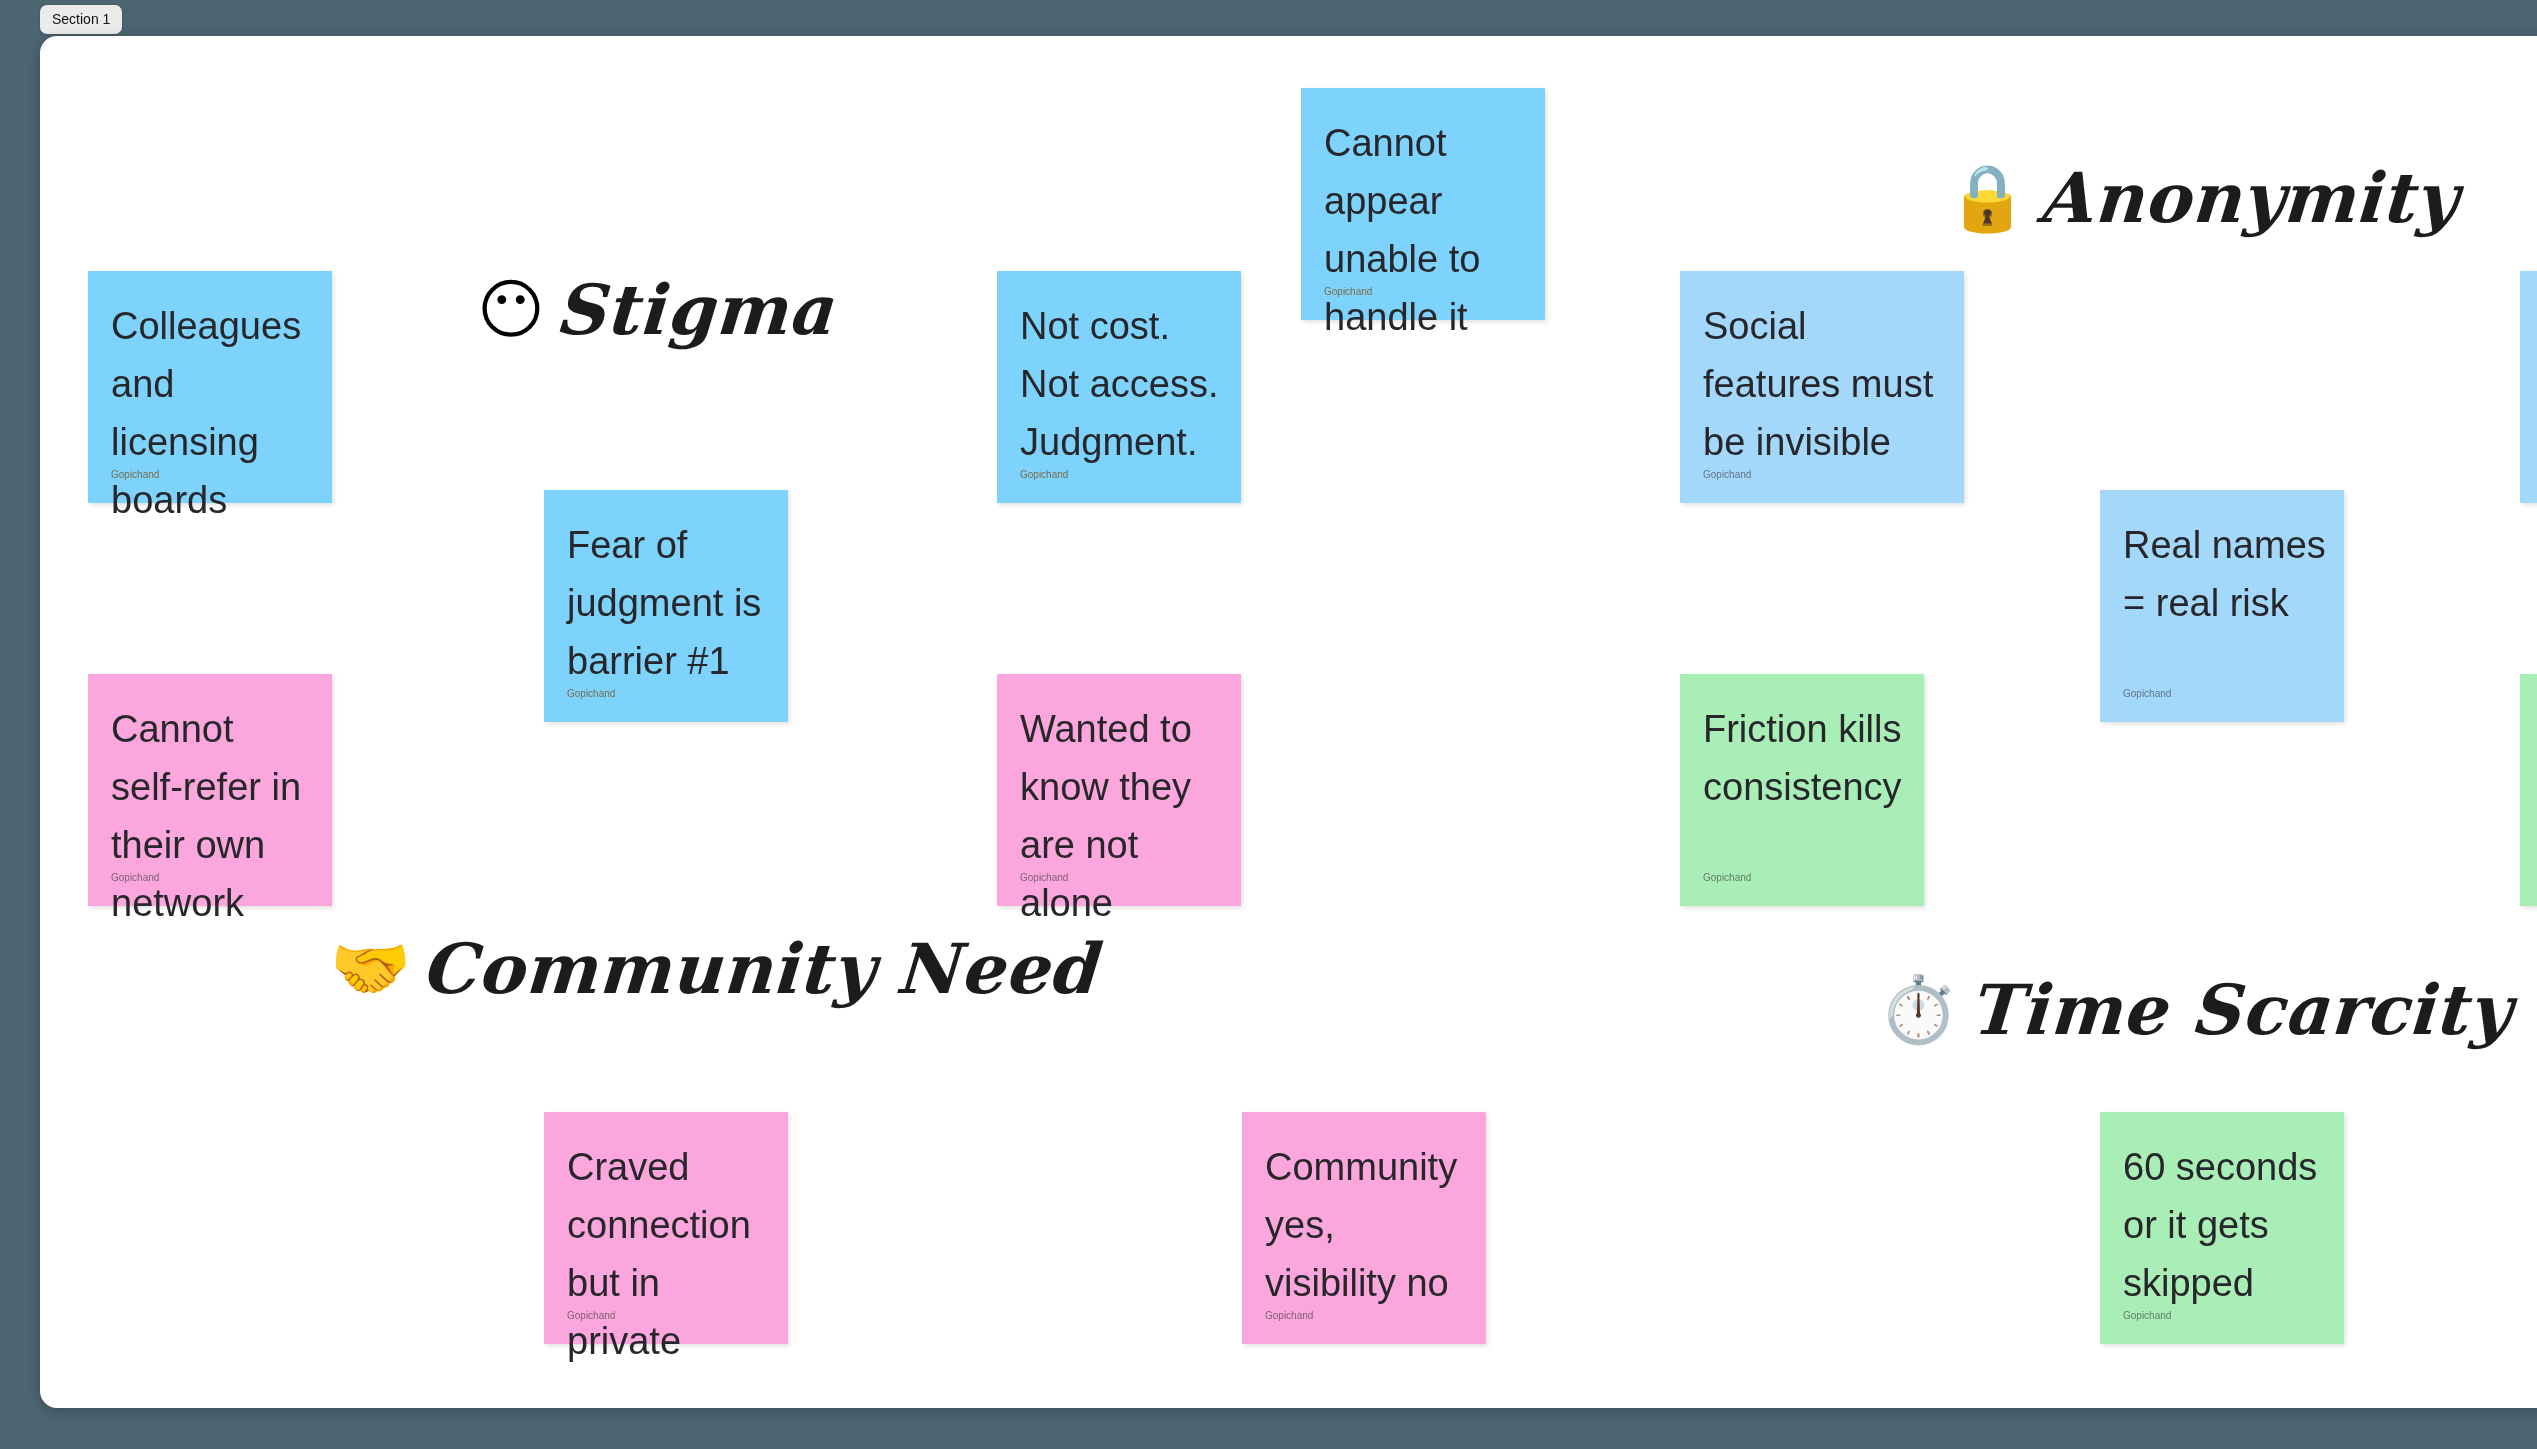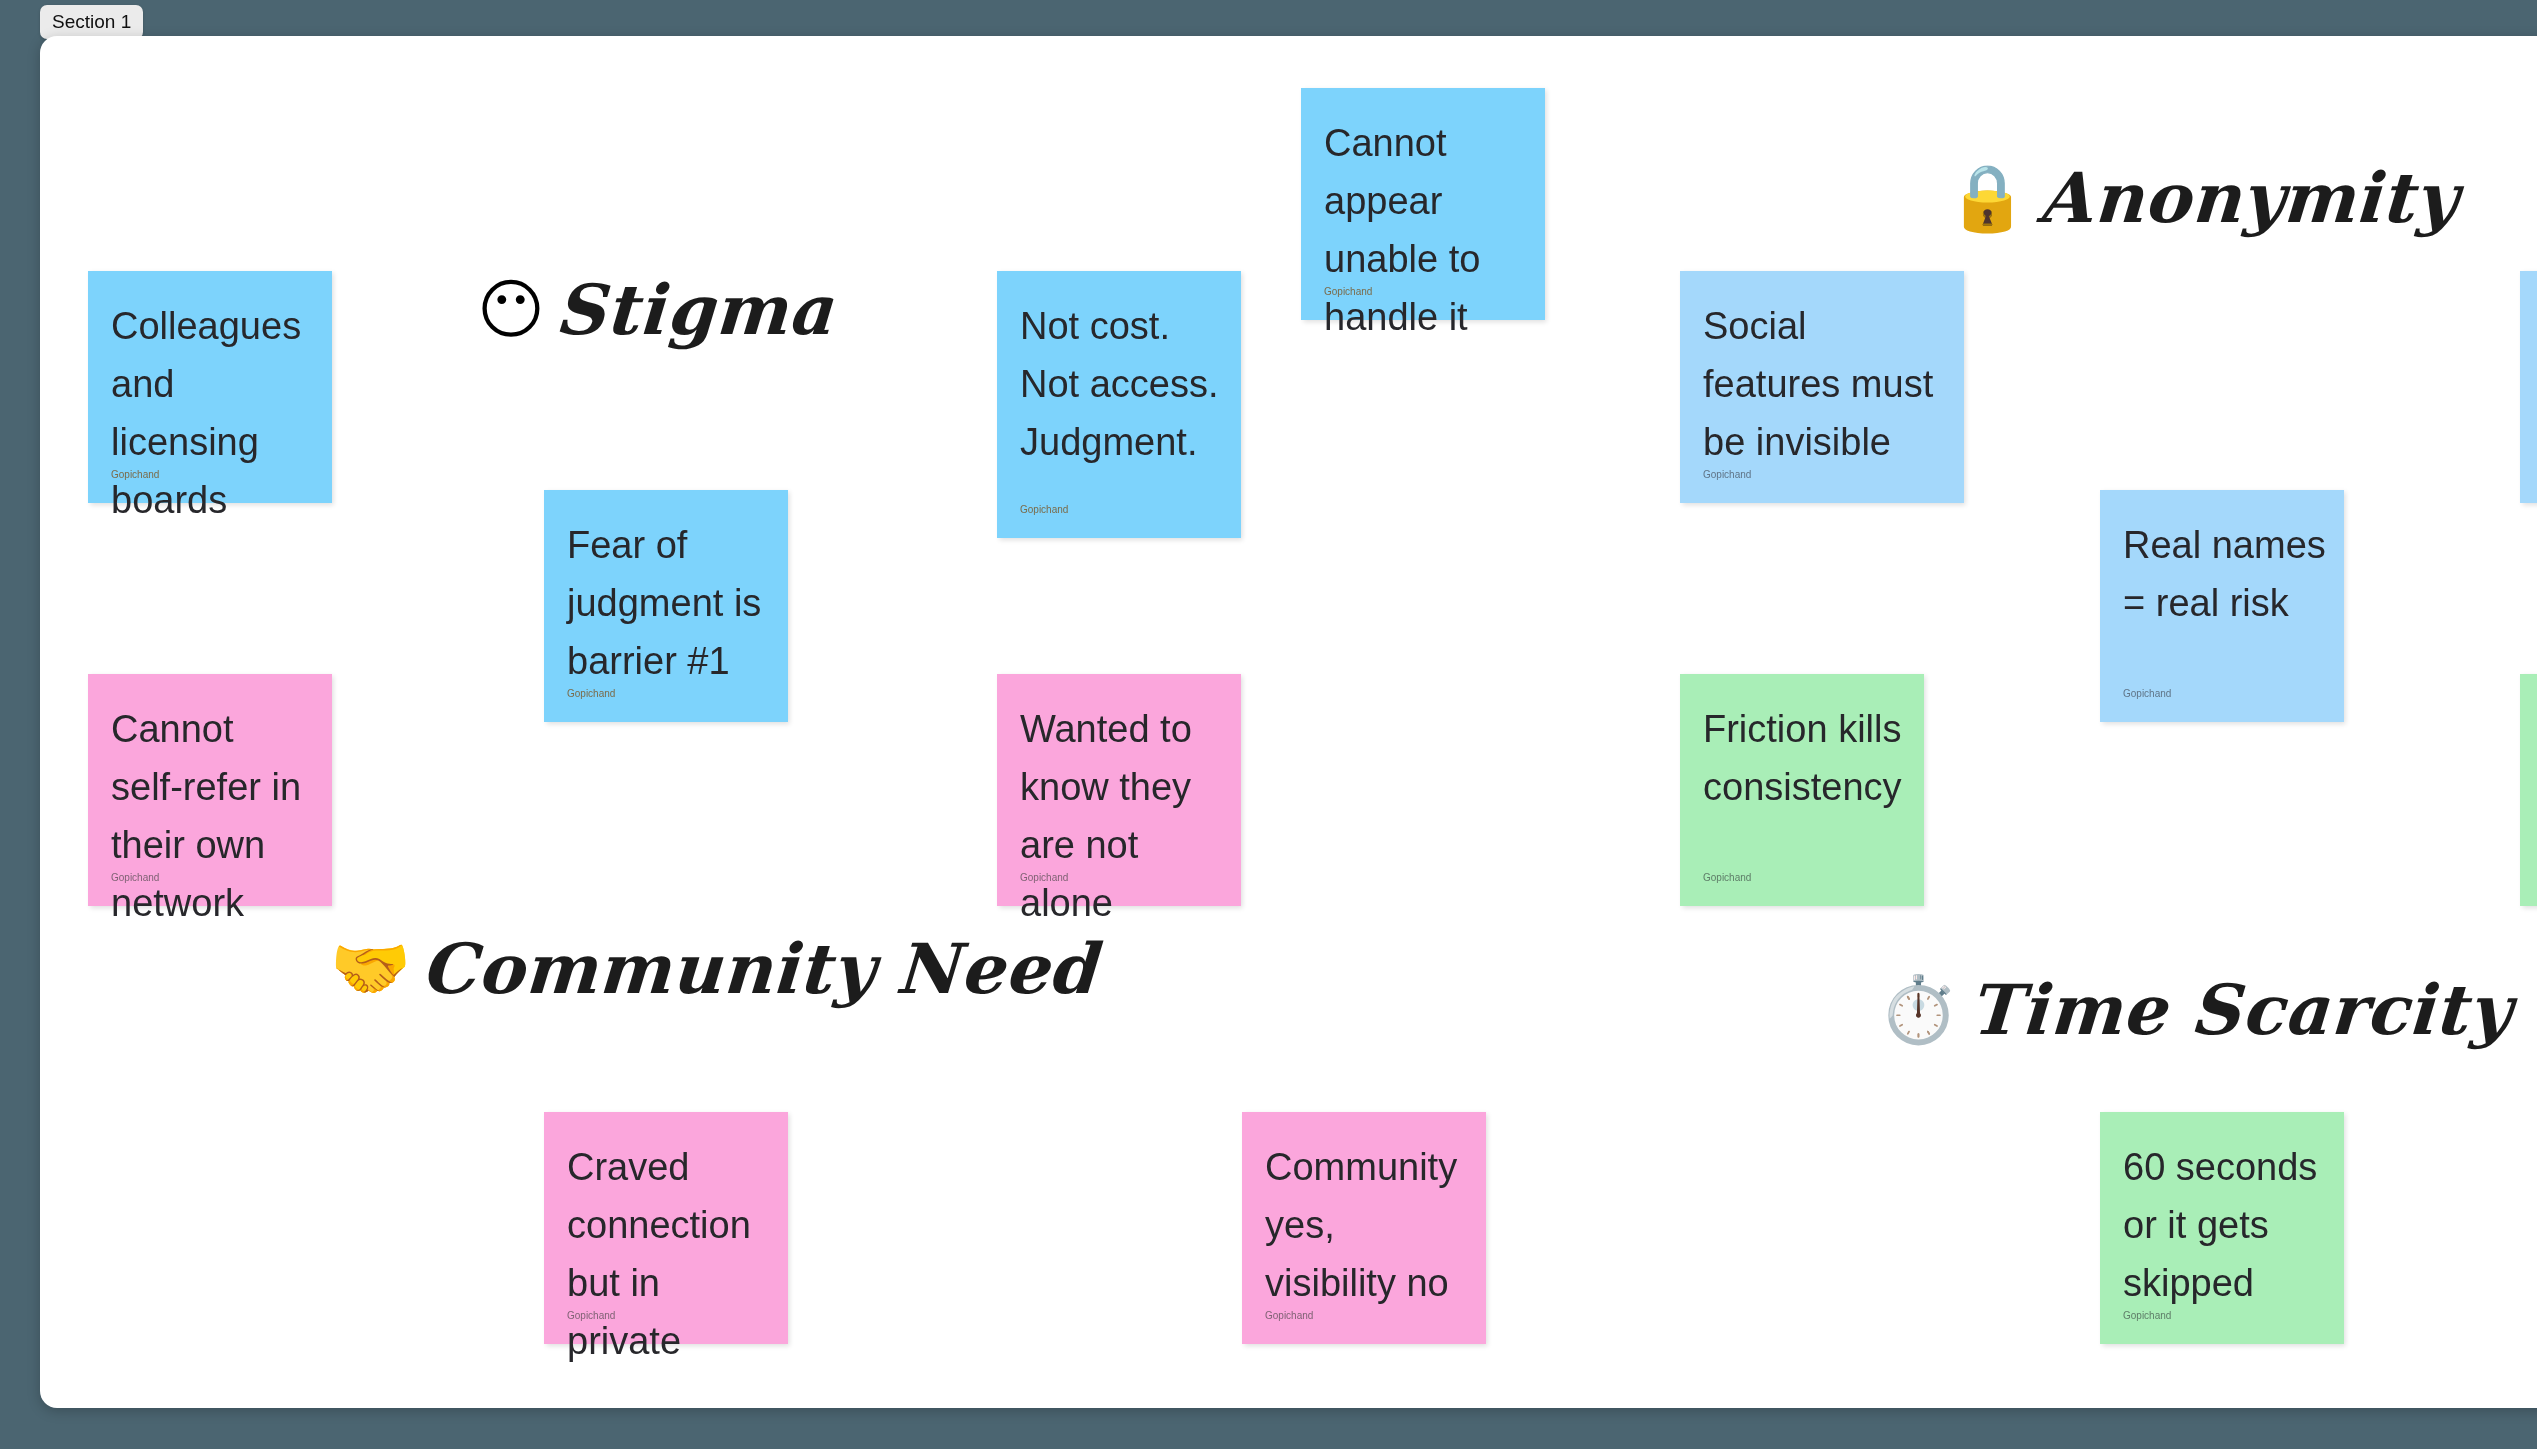--- a/index.html
+++ b/index.html
@@ -8,21 +8,21 @@
     background:#4b6571;
     font-family:"Liberation Sans", sans-serif;
     overflow:hidden;
   }
   #root { position:relative; width:3190px; height:1449px; }
 
   
   .section-tab{
     position:absolute; left:40px; top:5px;
     background:#ebebeb; color:#111;
-    font-size:19px; line-height:1;
+    font-size:14px; line-height:1;
     padding:7px 12px 8px;
     border-radius:7px;
     box-shadow:0 1px 3px rgba(0,0,0,.18);
     white-space:nowrap;
   }
 
   
   .board{
     position:absolute; left:40px; top:36px;
     width:3110px; height:1372px;
@@ -107,21 +107,21 @@
         <span class="htext">Time Scarcity</span>
       </div>
       <div class="note yellow" style="left: 48px; top: 235px; width: 244px; height: 232px;">
         <div class="body">Colleagues and licensing boards</div>
         <div class="author">Gopichand</div>
       </div>
       <div class="note yellow" style="left: 1261px; top: 52px; width: 244px; height: 232px;">
         <div class="body">Cannot appear unable to handle it</div>
         <div class="author">Gopichand</div>
       </div>
-      <div class="note yellow" style="left: 957px; top: 235px; width: 244px; height: 267px;">
+      <div class="note yellow" style="left: 957px; top: 235px; width: 244px; height: 232px;">
         <div class="body">Not cost. Not access. Judgment.</div>
         <div class="author">Gopichand</div>
       </div>
       <div class="note yellow" style="left: 504px; top: 454px; width: 244px; height: 232px;">
         <div class="body">Fear of judgment is barrier #1</div>
         <div class="author">Gopichand</div>
       </div>
       <div class="note pink" style="left: 48px; top: 638px; width: 244px; height: 232px;">
         <div class="body">Cannot self-refer in their own network</div>
         <div class="author">Gopichand</div>

